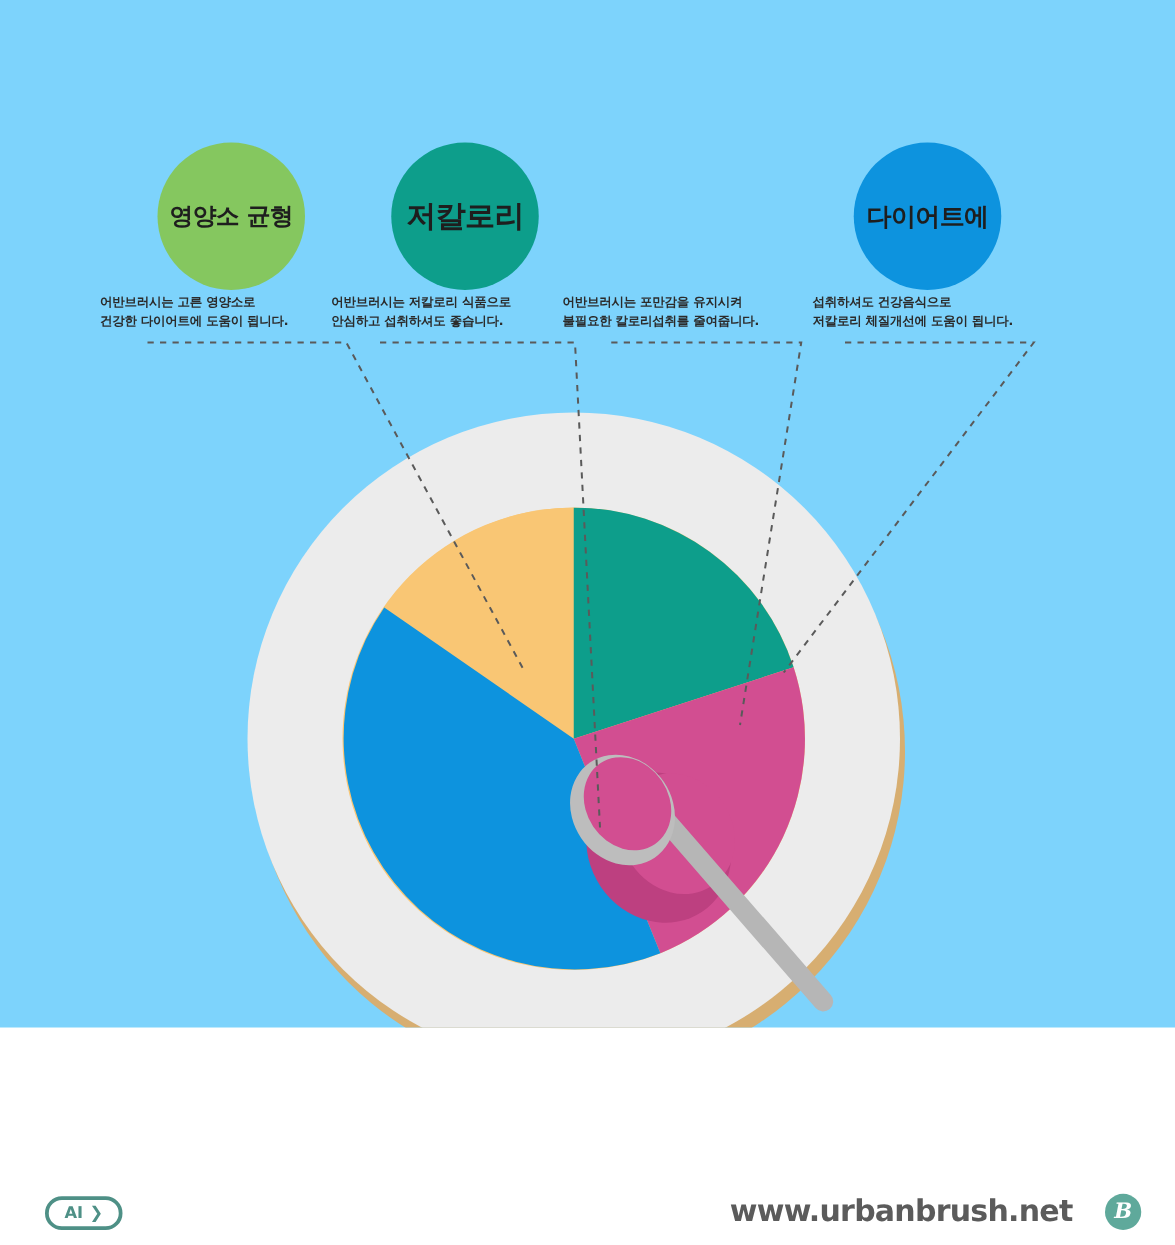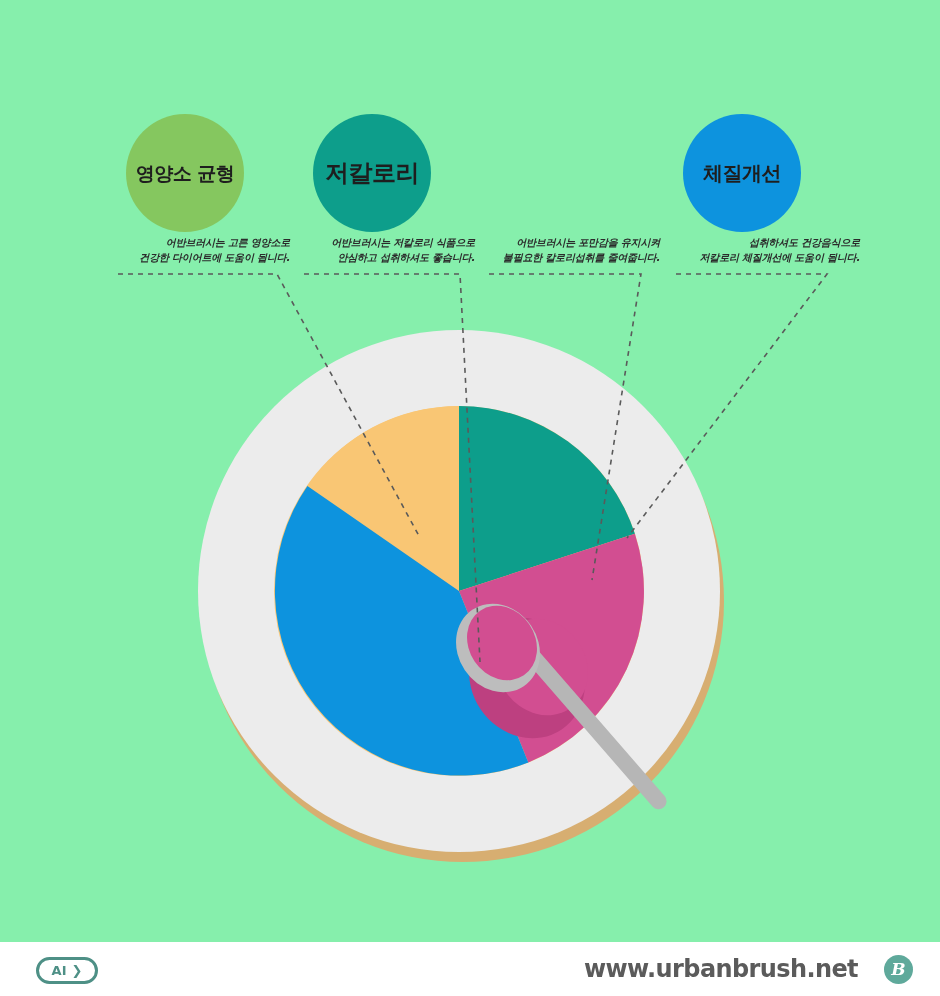--- a/index.html
+++ b/index.html
@@ -15,22 +15,22 @@
     width: 940px;
     height: 996px;
     overflow: hidden;
     background: #ffffff;
   }
   
   #canvas {
     position: absolute;
     left: 0; top: 0;
     width: 940px;
-    height: 942px;
-    background: #86efac;
+    height: 822px;
+    background: #7dd3fc;
     overflow: hidden;
   }
   
   .badge {
     position: absolute;
     width: 118px;
     height: 118px;
     border-radius: 50%;
     display: flex;
     align-items: center;
@@ -51,27 +51,26 @@
   .badge.b3 { left: 683px; top: 114px; background: #0D93DE; }
   .badge.b0 .badge-label { font-size: 19px; }
   .badge.b1 .badge-label { font-size: 24px; }
   .badge.b2 .badge-label { font-size: 20px; }
   .badge.b3 .badge-label { font-size: 20px; }
 
   
   .caption {
     position: absolute;
     width: 210px;
-    text-align: right;
+    text-align: left;
     font-size: 10px;
     font-weight: bold;
     line-height: 1.45;
     color: #2B2B2B;
     letter-spacing: -0.2px;
-    font-style: italic;
   }
   .caption .cl { display: block; }
   .caption.c0 { left: 80px;  top: 236px; }
   .caption.c1 { left: 265px; top: 236px; }
   .caption.c2 { left: 450px; top: 236px; }
   .caption.c3 { left: 650px; top: 236px; }
 
   
   #connectors {
     position: absolute;
@@ -189,21 +188,21 @@
 
   <div id="canvas">
 
     <div class="badge b0">
       <span class="badge-label">영양소 균형</span>
     </div>
     <div class="badge b1">
       <span class="badge-label">저칼로리</span>
     </div>
     <div class="badge b3">
-      <span class="badge-label">체질개선</span>
+      <span class="badge-label">다이어트에</span>
     </div>
 
     <div class="caption c0">
       <span class="cl">어반브러시는 고른 영양소로</span>
       <span class="cl">건강한 다이어트에 도움이 됩니다.</span>
     </div>
     <div class="caption c1">
       <span class="cl">어반브러시는 저칼로리 식품으로</span>
       <span class="cl">안심하고 섭취하셔도 좋습니다.</span>
     </div>

